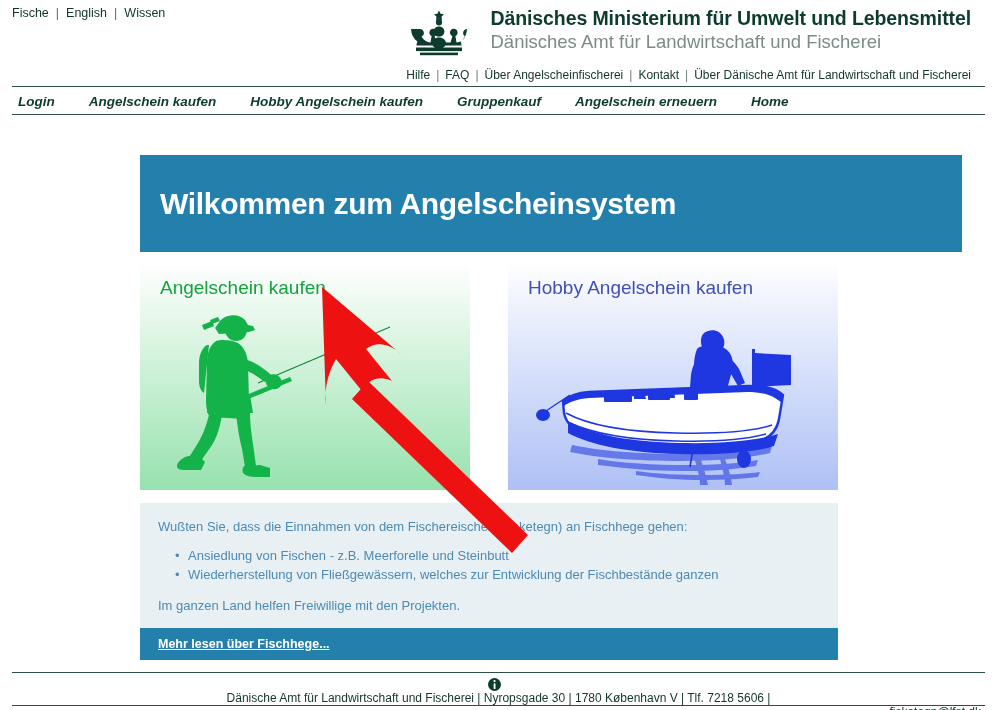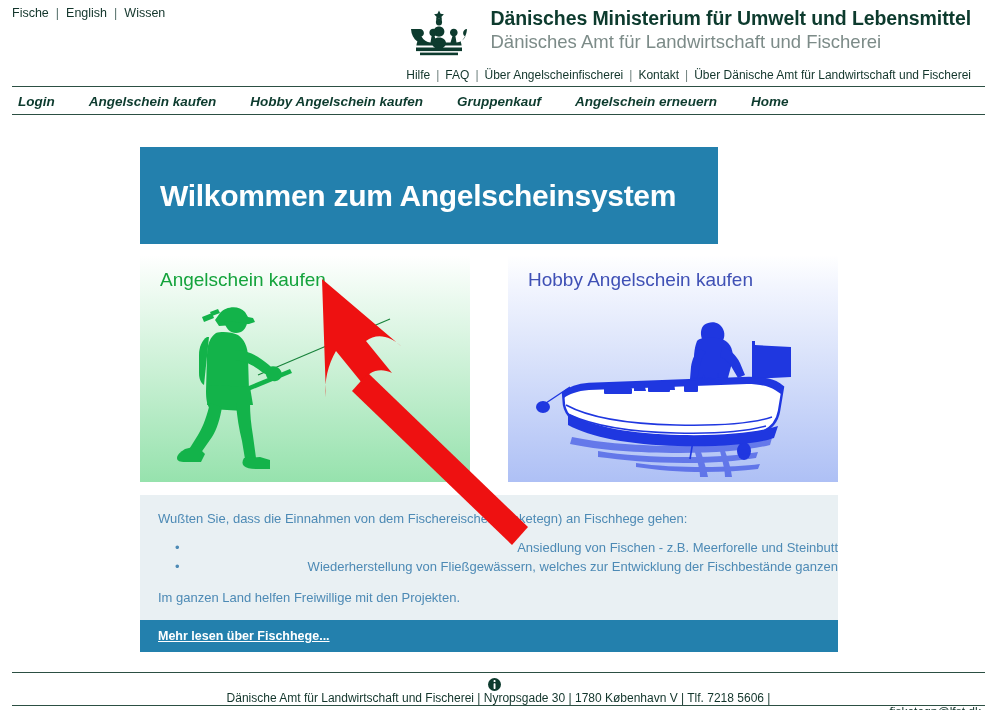--- a/index.html
+++ b/index.html
@@ -110,22 +110,22 @@
   }
   .main-nav a {
     color: #0d3b2e;
     text-decoration: none;
   }
 
   
   .content {
     position: absolute;
     left: 140px;
-    top: 147px;
-    width: 578px;
+    top: 155px;
+    width: 822px;
   }
 
   
   .banner {
     height: 97px;
     background: #2380ad;
     display: flex;
     align-items: center;
     padding-left: 20px;
     box-sizing: border-box;
@@ -204,21 +204,20 @@
     margin: 2px 0 0 18px;
   }
   .info-list {
     margin: 12px 0 0 0;
     padding: 0 0 0 48px;
     list-style: none;
   }
   .info-list li {
     position: relative;
     line-height: 19px;
-    text-align: right;
   }
   .info-list li::before {
     content: "•";
     position: absolute;
     left: -13px;
     top: 0;
     color: #4d8ab5;
   }
   .info-foot {
     margin: 14px 0 2px 18px;

